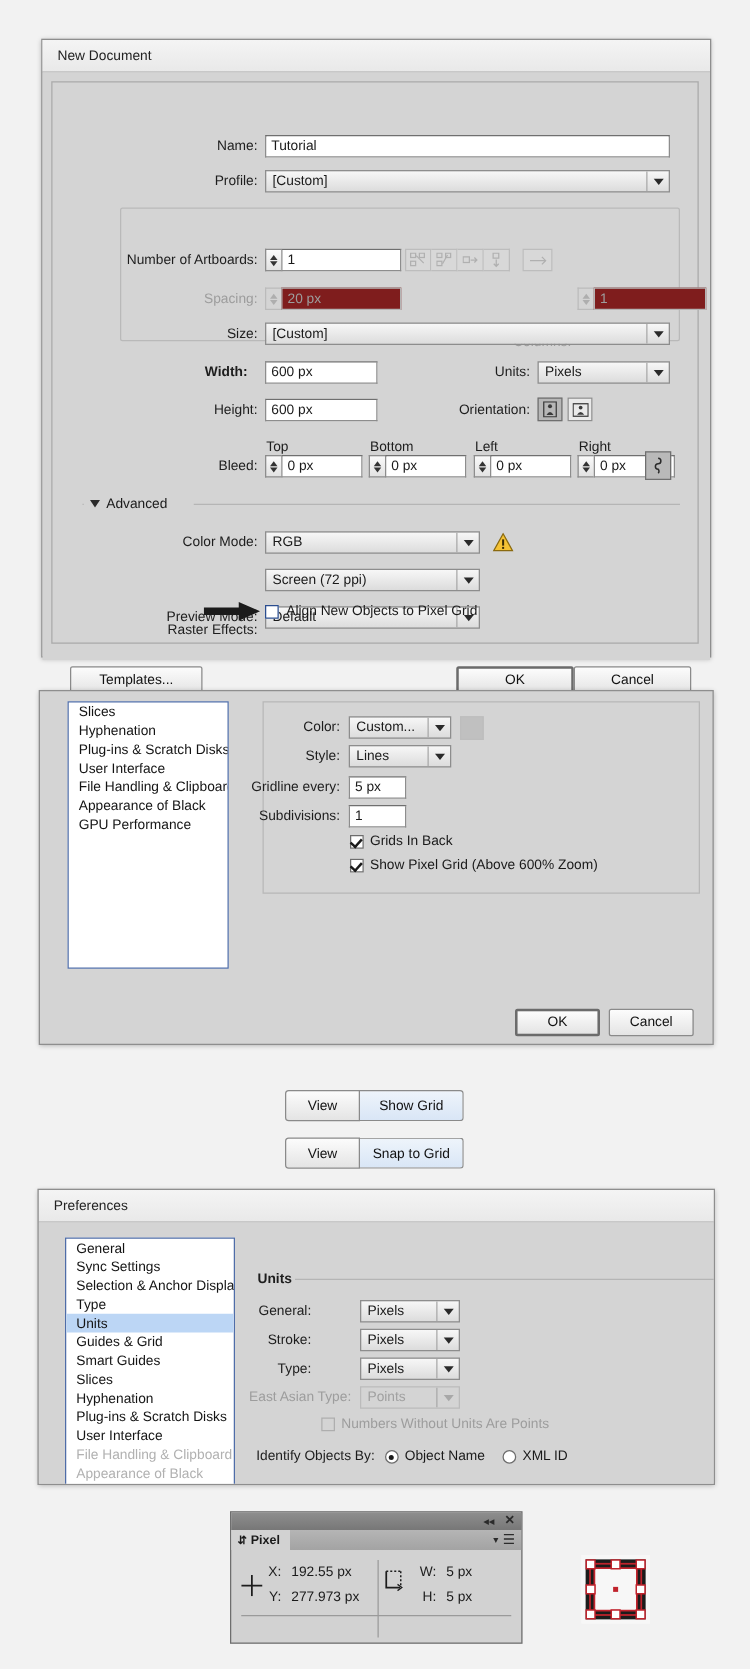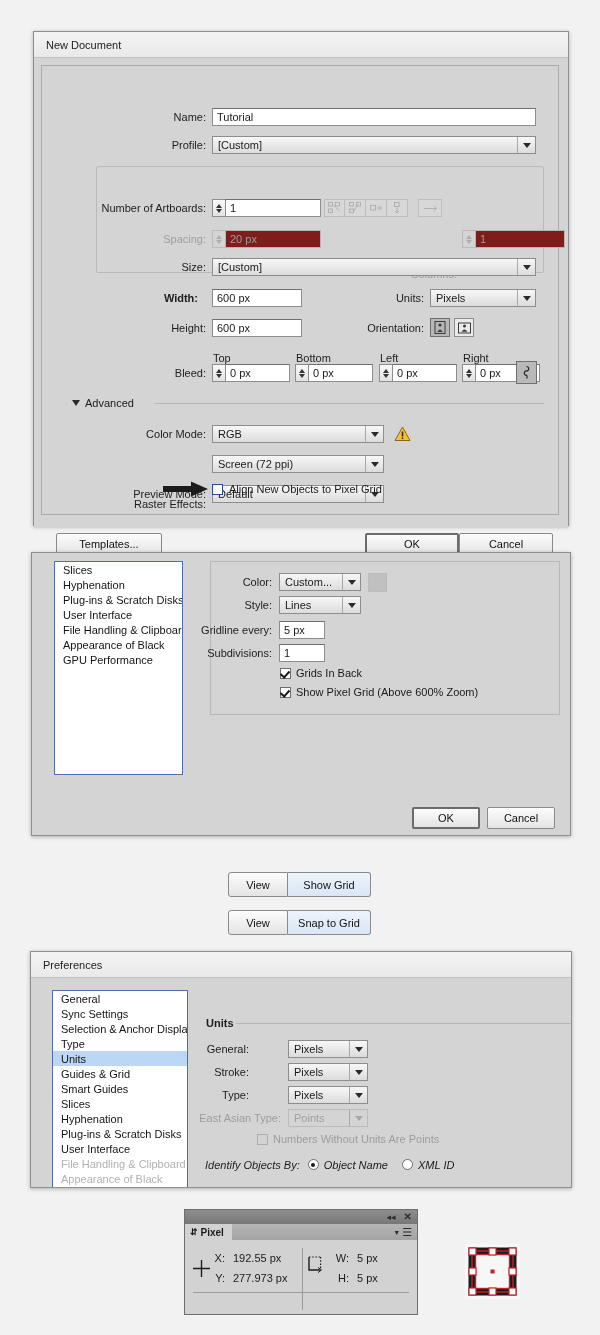--- a/index.html
+++ b/index.html
@@ -355,21 +355,21 @@
     <div class="sel dis" style="position:absolute;left:257px;top:131px;width:80px;">
       <span>Points</span>
       <span class="arw"></span>
     </div>
 
     <div style="position:absolute;left:226px;top:155px;display:flex;align-items:center;gap:5px;">
       <span class="cb dis"></span>
       <span class="lbl dis">Numbers Without Units Are Points</span>
     </div>
 
-    <div style="position:absolute;left:174px;top:181px;display:flex;align-items:flex-start;gap:5px;font-style:italic;">
+    <div style="position:absolute;left:174px;top:181px;display:flex;align-items:flex-end;gap:5px;">
       <span class="lbl">Identify Objects By:</span>
       <span class="rd on" style="margin-left:3px;"></span>
       <span>Object Name</span>
       <span class="rd" style="margin-left:9px;"></span>
       <span>XML ID</span>
     </div>
   </div>
 </div>
 
 <div style="position:absolute;left:184px;top:1209px;width:232px;height:104px;background:#d2d2d2;border:1px solid #6e6e6e;">

